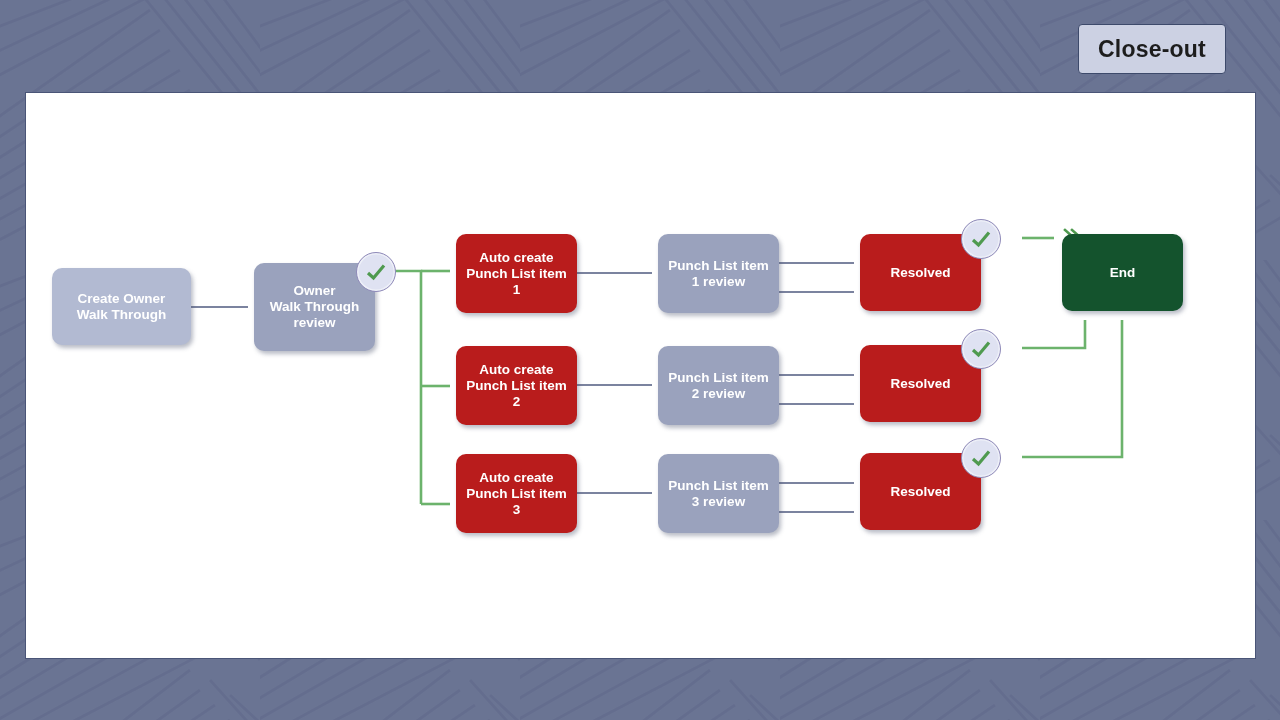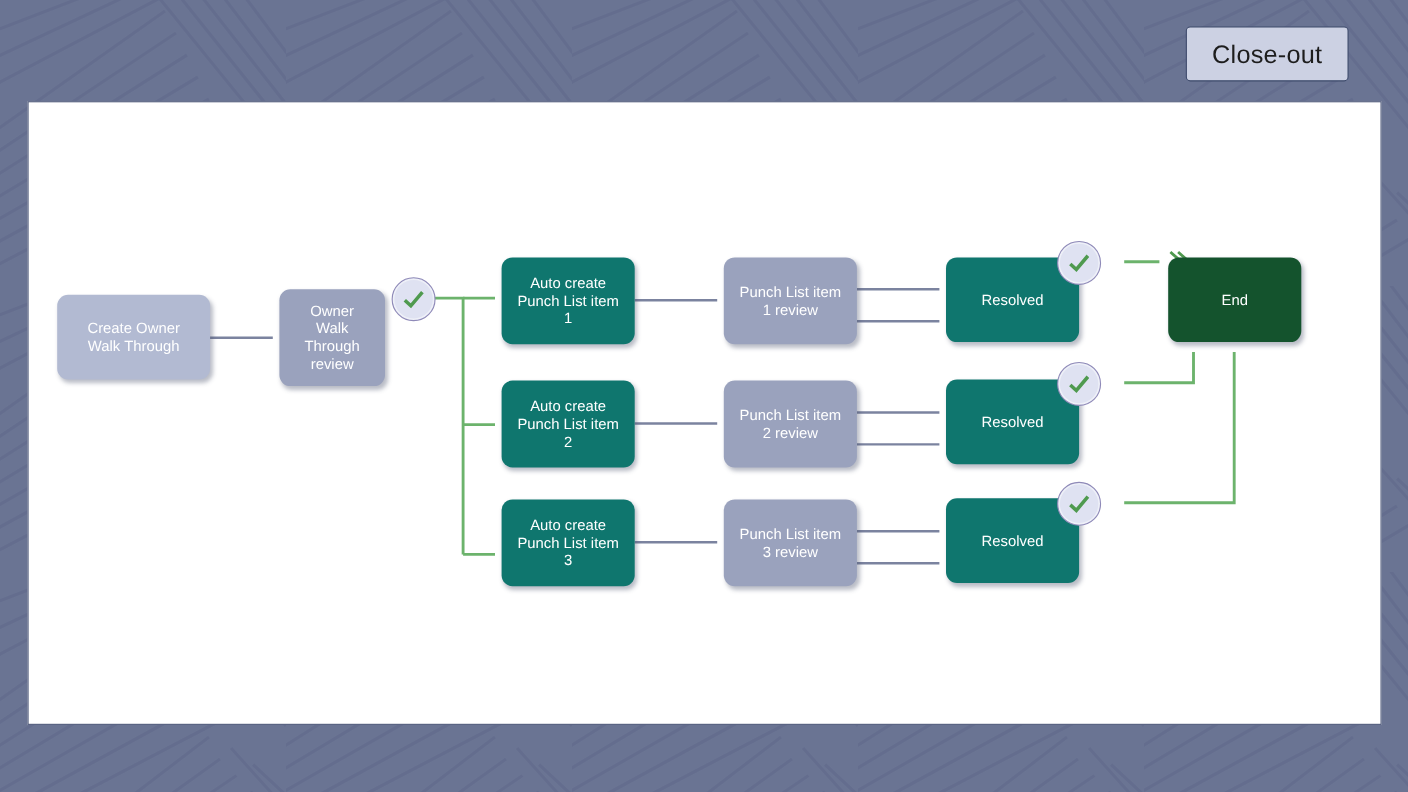--- a/index.html
+++ b/index.html
@@ -10,20 +10,21 @@
     overflow: hidden;
     font-family: "Liberation Sans", sans-serif;
   }
 
   #stage {
     position: relative;
     width: 1280px;
     height: 720px;
     background-color: #6a7493;
     overflow: hidden;
+    font-weight: bold;
   }
 
   
   #bg-texture {
     position: absolute;
     inset: 0;
     width: 1280px;
     height: 720px;
     pointer-events: none;
   }
@@ -80,21 +81,21 @@
     text-align: center;
     color: #ffffff;
     font-size: 13.5px;
     line-height: 16px;
     padding: 4px 8px;
     box-shadow: 2px 3px 4px rgba(70,78,105,0.38);
     white-space: pre-line;
   }
   .node.tone-light  { background: #b2bad2; }
   .node.tone-mid    { background: #9aa2bd; }
-  .node.tone-dark   { background: #0f766e; }
+  .node.tone-dark   { background: #b91c1c; }
   .node.tone-darker { background: #14532d; }
 
   
   .badge {
     position: absolute;
     width: 38px;
     height: 38px;
     border-radius: 50%;
     background: #dfe2f2;
     border: 1.5px solid #8f8ab8;
@@ -214,21 +215,21 @@
         <use href="#chev-green-r" x="0" y="0" transform="translate(440,411)"></use>
         <use href="#chev-green-r" x="0" y="0" transform="translate(1046,145)"></use>
         <use href="#chev-green-r" x="0" y="0" transform="translate(1059,209) rotate(-90)"></use>
         <use href="#chev-green-r" x="0" y="0" transform="translate(1096,209) rotate(-90)"></use>
       </g>
     </svg>
 
     <div class="node tone-light" style="left:26px; top:175px; width:139px; height:77px;">Create Owner
 Walk Through</div>
 
-    <div class="node tone-mid" style="left:228px; top:170px; width:96px; height:88px;">Owner
+    <div class="node tone-mid" style="left:228px; top:170px; width:121px; height:88px;">Owner
 Walk Through
 review</div>
 
     <div class="node tone-dark" style="left:430px; top:141px; width:121px; height:79px;">Auto create
 Punch List item
 1</div>
 
     <div class="node tone-dark" style="left:430px; top:253px; width:121px; height:79px;">Auto create
 Punch List item
 2</div>

